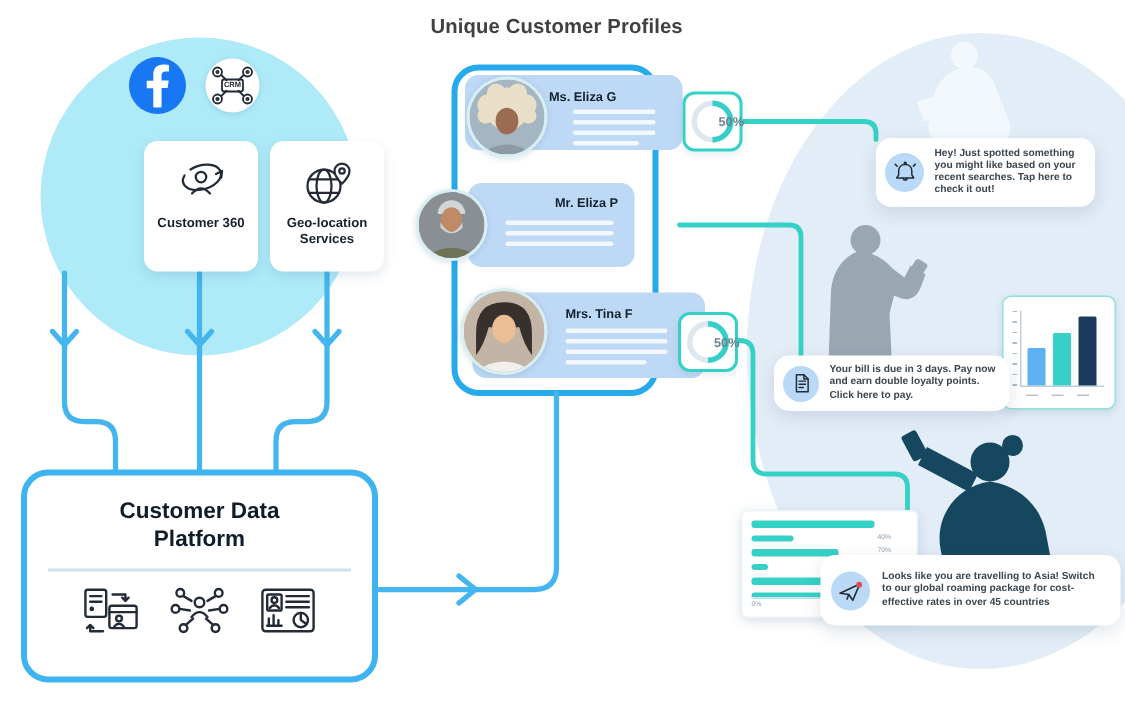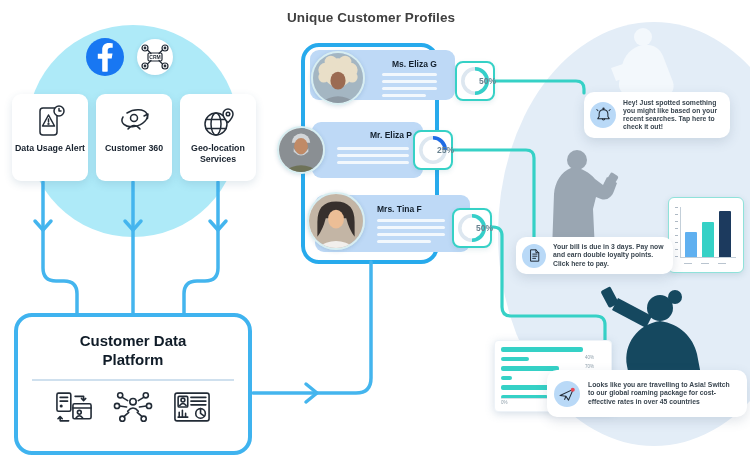--- a/index.html
+++ b/index.html
@@ -142,31 +142,20 @@
         <line x1="25.5" y1="11" x2="22" y2="14.5"></line>
       <line x1="10.5" y1="25" x2="14" y2="21.5"></line>
         <line x1="25.5" y1="25" x2="22" y2="21.5"></line>
       <rect x="11" y="14" width="14" height="8" rx="1.5"></rect>
     </svg>
     <span class="crm-label">CRM</span>
   </div>
 
   <div class="abs main-title">Unique Customer Profiles</div>
 
-  <div class="abs src-card" style="left:12px;top:94px">
-    <svg class="src-icon ic" viewBox="0 0 42 38">
-      <rect x="11" y="5" width="17" height="27" rx="3"></rect>
-      <path d="M19.5,12 L25.5,23 H13.5 Z"></path>
-        <line x1="19.5" y1="16" x2="19.5" y2="19"></line>
-        <circle cx="19.5" cy="21" r="0.4"></circle>
-      <circle cx="30" cy="8" r="5" fill="#fff"></circle>
-        <path d="M30,5.5 V8 H32"></path>
-    </svg>
-    <div class="src-label">Data Usage Alert</div>
-  </div>
   <div class="abs src-card" style="left:96px;top:94px">
     <svg class="src-icon ic" viewBox="0 0 42 38">
       <circle cx="21" cy="15" r="3.5"></circle>
       <path d="M15,26 q6,-7 12,0"></path>
       <path d="M10,14 a13,8 -16 1,0 4,-4"></path>
       <path d="M31,13 l4,-2 -0.5,4.5"></path>
     </svg>
     <div class="src-label">Customer 360</div>
   </div>
   <div class="abs src-card" style="left:180px;top:94px">
@@ -222,21 +211,21 @@
           <line x1="17" y1="9.5" x2="31" y2="9.5"></line>
           <line x1="17" y1="13" x2="31" y2="13"></line>
         <path d="M6,24 V20 M9,24 V18 M12,24 V21 M5,24.5 H14"></path>
         <circle cx="26" cy="21" r="4.5"></circle>
           <path d="M26,16.5 V21 L29.5,23.5"></path>
       </svg>
     </div>
   </div>
 
   <div class="abs p-card" style="left:310px;top:50px;width:145px;height:50px">
-    <div class="p-name" style="left:82px;top:9px">Ms. Eliza G</div>
+    <div class="p-name" style="left:56px;top:9px">Ms. Eliza G</div>
     <div class="stripes" style="left:72px;top:23px">
       <div class="stripe" style="width:55px"></div>
         <div class="stripe" style="width:55px"></div>
       <div class="stripe" style="width:55px"></div>
         <div class="stripe" style="width:44px"></div>
     </div>
   </div>
   <div class="abs avatar" style="left:311px;top:51px;width:54px;height:54px">
     <svg viewBox="0 0 56 56">
       <rect width="56" height="56" fill="#a4b6c2"></rect>
@@ -271,27 +260,20 @@
   </div>
   <div class="abs avatar" style="left:277px;top:126px;width:48px;height:48px">
     <svg viewBox="0 0 48 48">
       <rect width="48" height="48" fill="#8a8f93"></rect>
       <path d="M14,16 a10,10 0 0 1 20,0 Z" fill="#d3d6d8"></path>
       <ellipse cx="24" cy="20" rx="7.5" ry="9" fill="#c08a66"></ellipse>
       <path d="M16,22 q8,14 16,0 v4 q-8,8 -16,0 Z" fill="#cfd3d6"></path>
       <path d="M4,48 Q24,33 44,48 Z" fill="#6e7257"></path>
     </svg>
   </div>
-  <div class="abs badge" style="left:413px;top:130px">
-    <svg viewBox="0 0 34 34">
-      <circle cx="17" cy="17" r="11.5" class="ring-track"></circle>
-      <circle cx="17" cy="17" r="11.5" class="ring-arc" pathLength="100" stroke="#1f6ce6" stroke-dasharray="25 75"></circle>
-    </svg>
-    <span class="pct">25%</span>
-  </div>
 
   <div class="abs p-card" style="left:315px;top:195px;width:155px;height:57px">
     <div class="p-name" style="left:62px;top:9px">Mrs. Tina F</div>
     <div class="stripes" style="left:62px;top:24px">
       <div class="stripe" style="width:68px"></div>
         <div class="stripe" style="width:68px"></div>
       <div class="stripe" style="width:68px"></div>
         <div class="stripe" style="width:54px"></div>
     </div>
   </div>

